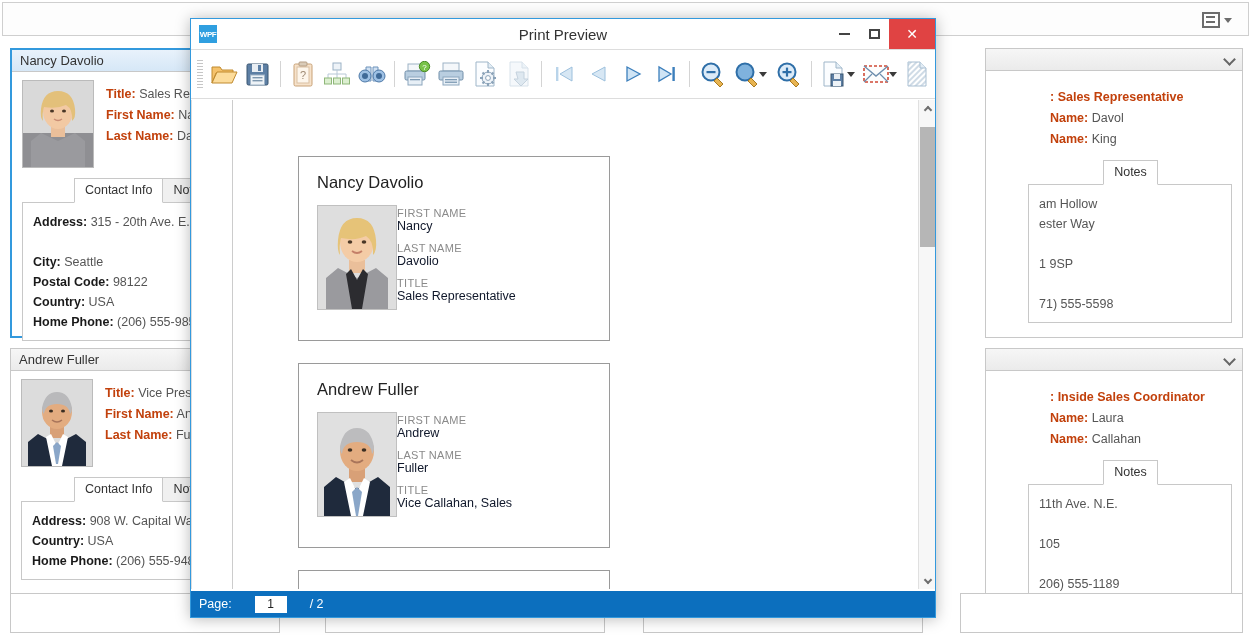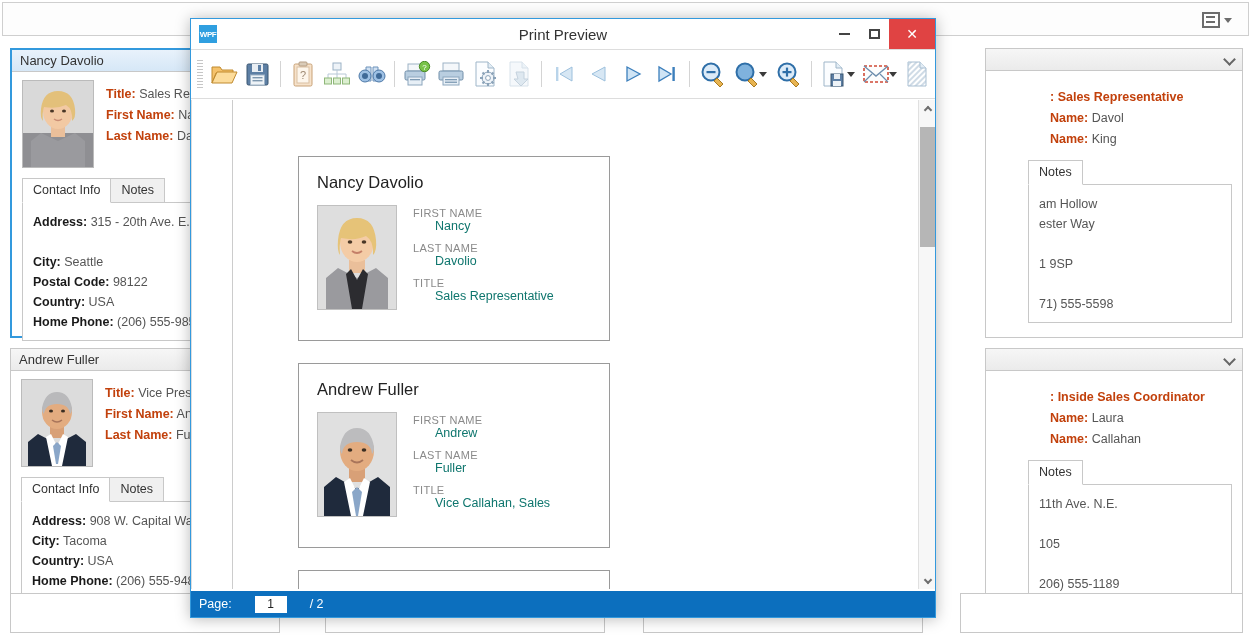--- a/index.html
+++ b/index.html
@@ -54,21 +54,21 @@
     position:absolute; right:8px; top:6px;
     width:9px;height:9px; border-right:2px solid #666; border-bottom:2px solid #666;
     transform:rotate(45deg);
   }
   .emp-body { padding:8px 10px; }
   .emp-top { display:flex; gap:12px; }
   .emp-photo { width:72px;height:88px;border:1px solid #bbb; overflow:hidden; flex:none; background:#e8e8e8;}
   .emp-photo svg{ display:block; }
   .emp-fields { font-size:12.5px; color:#555; line-height:21px; white-space:nowrap; padding-top:4px;}
   .emp-fields b { color:#c2410c; }
-  .emp-tabs { margin-top:10px; display:flex; }
+  .emp-tabs { margin-top:10px; display:flex;justify-content:center; }
   .emp-tab {
     font-size:12.5px; color:#333; padding:4px 10px 5px 10px;
     border:1px solid #c8c8c8; background:#f0f0f0; margin-right:-1px;
     position:relative; top:0;
   }
   .emp-tab.active { background:#fff; border-bottom-color:#fff; z-index:2; }
   .emp-tabbody {
     border:1px solid #c8c8c8; margin-top:-1px; padding:9px 10px 8px 10px;
     font-size:12.5px; color:#555; line-height:20px; background:#fff; white-space:nowrap;
   }
@@ -123,25 +123,25 @@
   .paper {
     position:absolute; left:40px; top:0px; width:805px; min-height:700px;
     background:#fff; border-left:1px solid #cccccc;
   }
   .cards { padding:56px 0 0 65px; display:flex; flex-wrap:wrap; gap:22px 22px; width:700px;}
   .card {
     width:312px; height:185px; border:1px solid #9a9a9a; background:#fff;
     padding:16px 18px;
   }
   .card-title { font-size:16.5px; color:#222; margin-bottom:13px; }
-  .card-body { display:flex; gap:16px; }
+  .card-body { display:flex; }
   .card-photo { width:80px;height:105px;border:1px solid #c0c0c0;overflow:hidden;flex:none;background:#eee;}
   .card-fields { padding-top:2px; }
   .fld-label { font-size:11px; color:#8a8a8a; letter-spacing:0.3px; }
-  .fld-value { font-size:12.5px; color:#0f766e; margin-bottom:9px;margin-left:22px; }
+  .fld-value { font-size:12.5px; color:#0f172a; margin-bottom:9px; }
 
   .vscroll {
     width:17px; background:#f7f7f7; border-left:1px solid #e0e0e0; position:relative;
   }
   .vs-arrow { width:17px;height:17px;display:flex;align-items:center;justify-content:center;}
   .vs-chev { width:6px;height:6px;border-left:2px solid #6f6f6f;border-top:2px solid #6f6f6f; }
   .vs-chev.up{ transform:rotate(45deg); margin-top:2px;}
   .vs-chev.dn{ transform:rotate(-135deg); margin-bottom:2px;}
   .vs-thumb { position:absolute; left:1px; width:15px; top:27px; height:120px; background:#b6b6b6;}
   .vs-bottom { position:absolute; bottom:0; left:0; }
@@ -251,22 +251,20 @@
                <span>Fuller</span></div>
         </div>
       </div>
       <div class="emp-tabs">
         <div class="emp-tab active">Contact Info</div>
         <div class="emp-tab">Notes</div>
       </div>
       <div class="emp-tabbody">
         <div><b>Address:</b>
              <span>908 W. Capital Way</span></div>
-        <div><b>City:</b>
-             <span>Tacoma</span></div>
         <div><b>Country:</b>
              <span>USA</span></div>
         <div><b>Home Phone:</b>
              <span>(206) 555-9482</span></div>
       </div>
     </div>
   </div>
 
   <div class="emp-panel" style="left:985px; top:48px; width:258px; height:290px; overflow:hidden;">
     <div class="emp-header plain">

